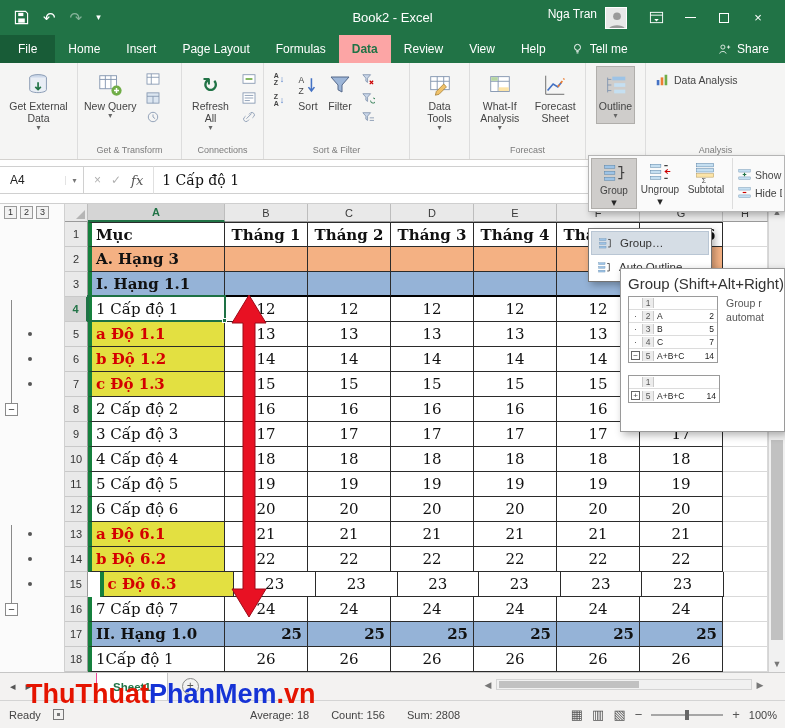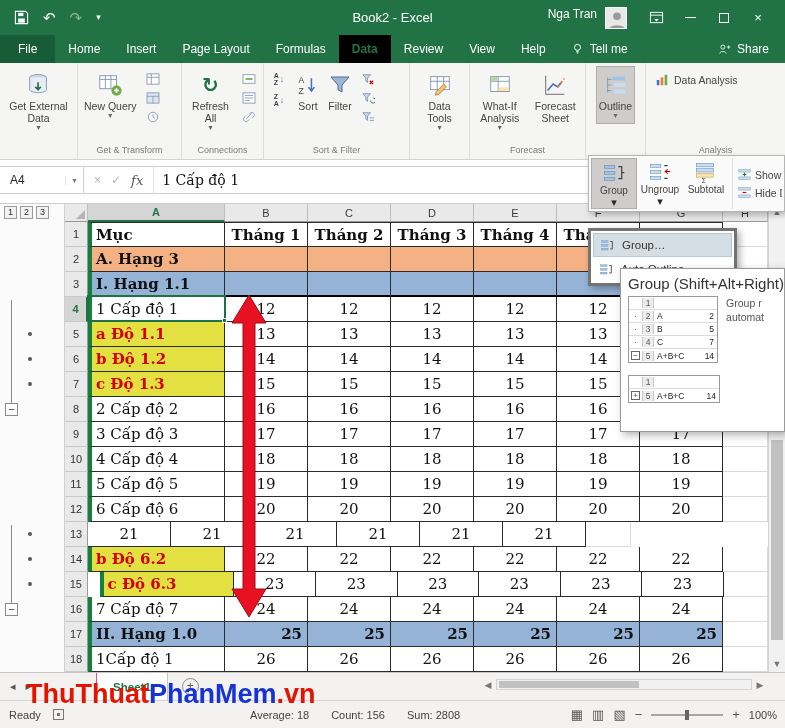--- a/index.html
+++ b/index.html
@@ -19,21 +19,21 @@
   .avatar { width:22px; height:22px; border:1px solid #fff; background:#e8e8e8; overflow:hidden; }
   .winbtns { display:flex; align-items:center; gap:0; }
   .winbtn { width:34px; height:28px; display:flex; align-items:center; justify-content:center; font-size:13px; }
   .maxbox { width:10px; height:10px; border:1px solid #fff; }
   .minbar { width:11px; height:1px; background:#fff; display:block; }
 
   
   .tabrow { position:absolute; left:0; top:35px; right:0; height:28px; background:#217346; display:flex; align-items:stretch; color:#fff; font-size:12px; }
   .filetab { padding:0 18px; display:flex; align-items:center; background:#185c37; }
   .rtab { padding:0 13px; display:flex; align-items:center; }
-  .rtab.active { background:#000000; color:#217346; font-weight:700; }
+  .rtab.active { background:#fca5a5; color:#217346; font-weight:700; }
   .tellme { display:flex; align-items:center; gap:6px; padding:0 12px; }
   .sharebox { margin-left:auto; display:flex; align-items:center; gap:6px; padding:0 16px; }
 
   
   .ribbon { position:absolute; left:0; top:63px; right:0; height:97px; background:#f5f5f4; border-bottom:1px solid #d4d2cf; display:flex; }
   .rgroup { position:relative; border-right:1px solid #ddd; display:flex; flex-direction:column; padding:3px 3px 0 3px; }
   .rgroup .btnarea { flex:1; display:flex; align-items:flex-start; gap:2px; }
   .rgroup .glabel { height:15px; font-size:9px; color:#7b7b7b; text-align:center; line-height:13px; overflow:hidden; white-space:nowrap; }
   .bigbtn { display:flex; flex-direction:column; align-items:center; padding:3px 2px; border:1px solid transparent; }
   .bigbtn .bicon { height:30px; display:flex; align-items:center; justify-content:center; }
@@ -105,21 +105,21 @@
 
   
   .flyout { position:absolute; left:588px; top:155px; width:197px; height:57px; background:#fafafa; border:1px solid #b5b5b5;
             box-shadow:2px 3px 6px rgba(0,0,0,.25); z-index:20; display:flex; padding:2px; }
   .fly-big { width:46px; display:flex; flex-direction:column; align-items:center; padding-top:2px; }
   .fly-big .blabel { font-size:10px; color:#444; line-height:11px; }
   .fly-big.open { background:#cfcdcb; border:1px solid #b0aeab; }
   .fly-right { display:flex; flex-direction:column; justify-content:center; gap:5px; padding-left:5px; border-left:1px solid #ddd; margin-left:3px; flex:1; overflow:hidden; }
   .fly-sm { display:flex; align-items:center; gap:4px; font-size:10.5px; color:#444; white-space:nowrap; }
 
-  .gmenu { position:absolute; left:588px; top:228px; width:149px; background:#fff; border:3px solid #737373;
+  .gmenu { position:absolute; left:588px; top:228px; width:124px; background:#fff; border:1px solid #737373;
            box-shadow:3px 3px 7px rgba(0,0,0,.3); z-index:21; padding:2px; }
   .gmenu-item { height:24px; display:flex; align-items:center; gap:7px; padding:0 6px; font-size:11.5px; color:#333; }
   .gmenu-item.hl { background:#d5dde5; border:1px solid #b9c6d4; }
 
   .gtip { position:absolute; left:620px; top:268px; width:165px; height:164px; background:#fff; border:1px solid #9a9a9a;
           box-shadow:3px 3px 8px rgba(0,0,0,.3); z-index:22; padding:6px 7px; overflow:hidden; }
   .gtip-title { font-size:15px; font-weight:400; color:#333; margin-bottom:4px; white-space:nowrap; }
   .gtip-row { display:flex; gap:8px; }
   .gtip-body { width:52px; overflow:hidden; font-size:10.5px; color:#555; line-height:14px; white-space:nowrap; }
   .sample { width:92px; border:1px solid #9a9a9a; background:#fff; }
@@ -640,20 +640,21 @@
           <div class="cell center" style="width: 83px;">20</div>
           <div class="cell center" style="width: 83px;">20</div>
           <div class="cell center" style="width: 83px;">20</div>
           <div class="cell center" style="width: 83px;">20</div>
           <div class="cell center" style="width: 83px;">20</div>
           <div class="cell center" style="width: 83px;">20</div>
           <div class="cell hcol" style="width: 45px;"></div>
         </div>
         <div class="grow">
           <div class="rhdr">13</div>
+          <div class="cell a first yellowc" style="width: 137px;">a Độ 6.1</div>
           <div class="cell center" style="width: 83px;">21</div>
           <div class="cell center" style="width: 83px;">21</div>
           <div class="cell center" style="width: 83px;">21</div>
           <div class="cell center" style="width: 83px;">21</div>
           <div class="cell center" style="width: 83px;">21</div>
           <div class="cell center" style="width: 83px;">21</div>
           <div class="cell hcol" style="width: 45px;"></div>
         </div>
         <div class="grow">
           <div class="rhdr">14</div>

